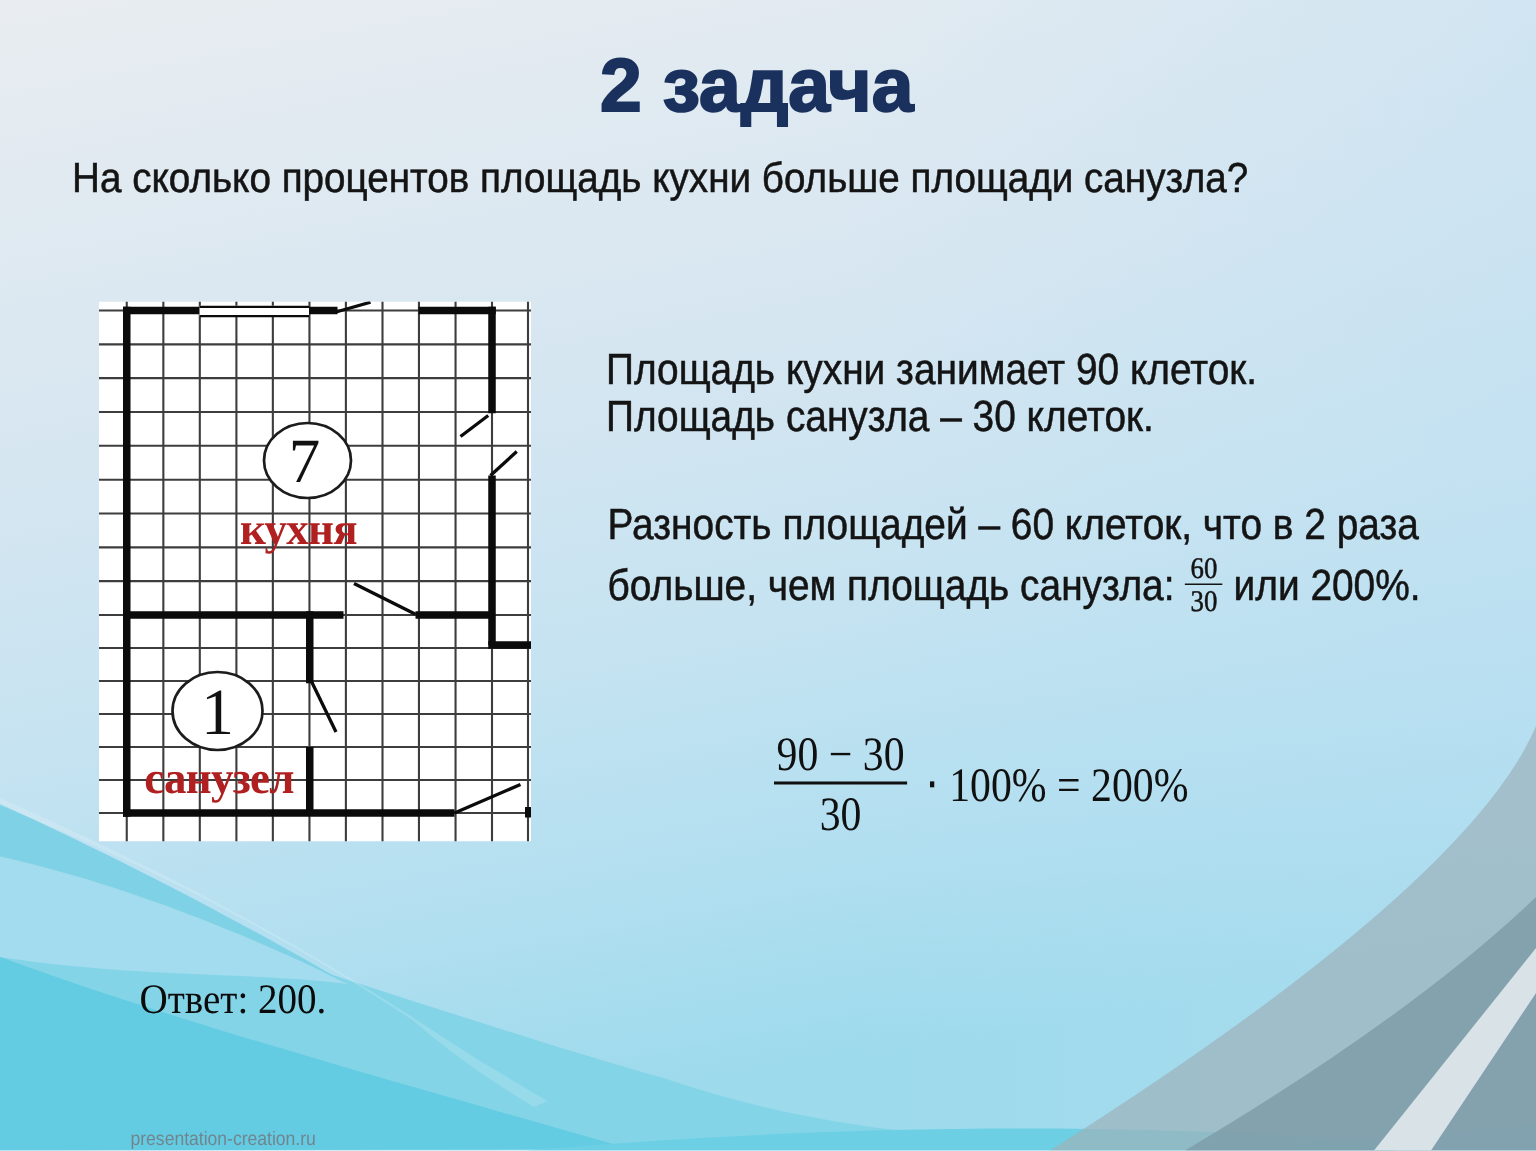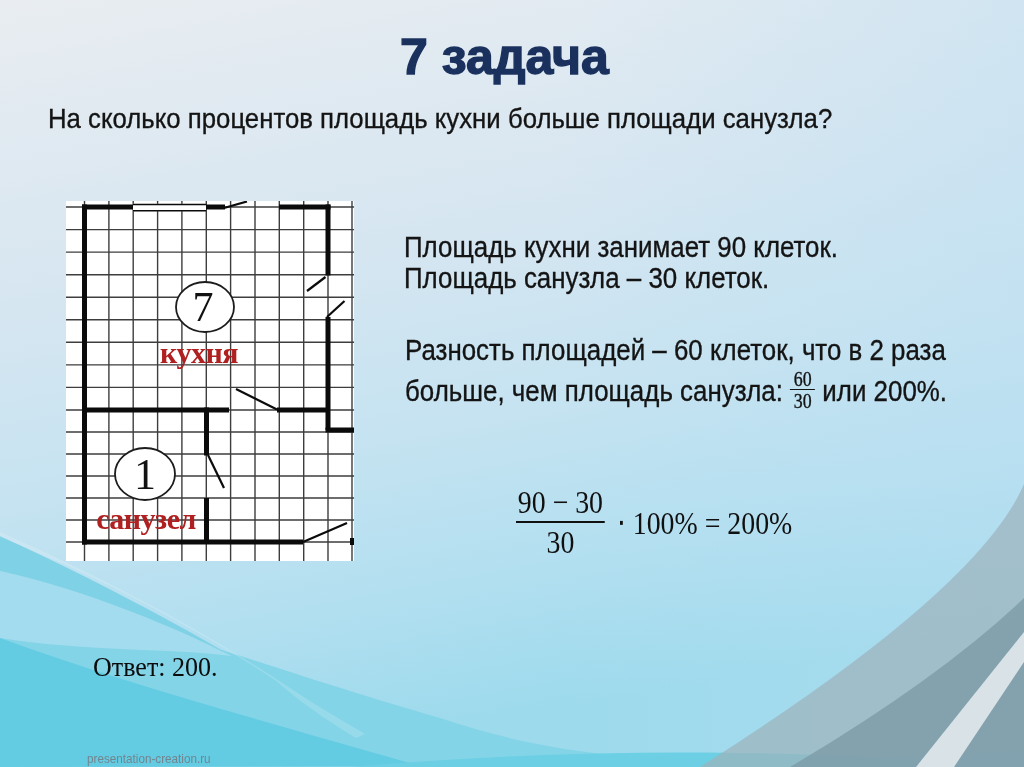--- a/index.html
+++ b/index.html
@@ -41,21 +41,21 @@
   <path d="M350,767 C560,749 760,748 930,762 L930,767 Z" fill="#6ccfe3"></path>
 
   <path d="M1024,484 Q979,590 700,767 L1024,767 Z" fill="#9cb3bd" opacity="0.72"></path>
 
   <path d="M1024,598 Q940,678 790,767 L1024,767 Z" fill="#7e9ea9" opacity="0.85"></path>
 
   <path d="M1024,632 L1024,662 L954,767 L916,767 Z" fill="#e9eef1" opacity="0.85"></path>
 </svg>
 
 <div class="abs" style="left:0;top:32px;width:1009px;text-align:center;
-     font-size:50px;font-weight:bold;color:#1a315e;line-height:1;-webkit-text-stroke:1.4px #1a315e;">7 задача</div>
+     font-size:50px;font-weight:bold;color:#1a315e;line-height:1;-webkit-text-stroke:1.4px #1a315e;">2 задача</div>
 
 <div class="abs" style="left:48px;top:105px;font-size:28px;color:#141414;-webkit-text-stroke:0.35px #141414;line-height:1;transform:scaleX(0.92);transform-origin:0 0;">На сколько процентов площадь кухни больше площади санузла?</div>
 
 <svg class="abs" style="left:66px;top:201px" width="288" height="360" viewBox="0 0 288 360">
 
   <rect x="0" y="0" width="288" height="360" fill="#ffffff"></rect>
   <g stroke="#333333" stroke-width="1.4" opacity="0.95">
     <line x1="18.5" y1="0" x2="18.5" y2="360"></line>
     <line x1="42.9" y1="0" x2="42.9" y2="360"></line>
     <line x1="67.2" y1="0" x2="67.2" y2="360"></line>

